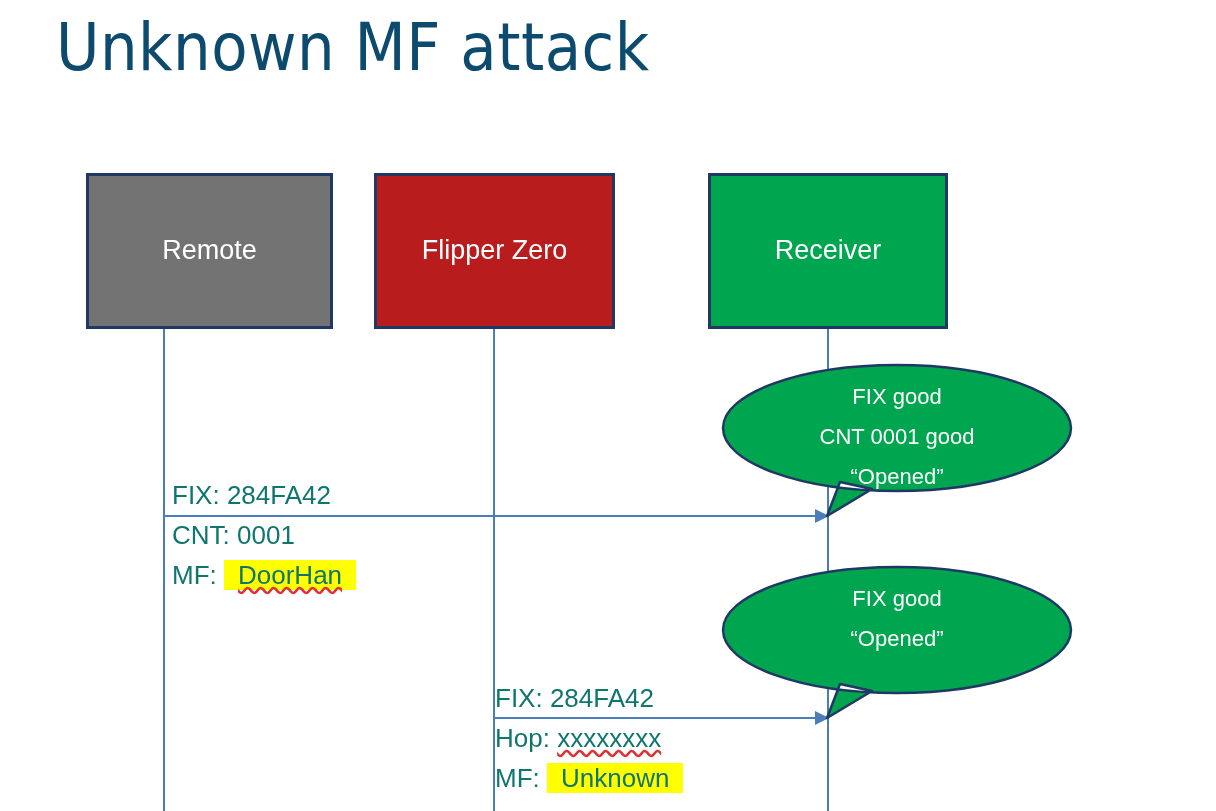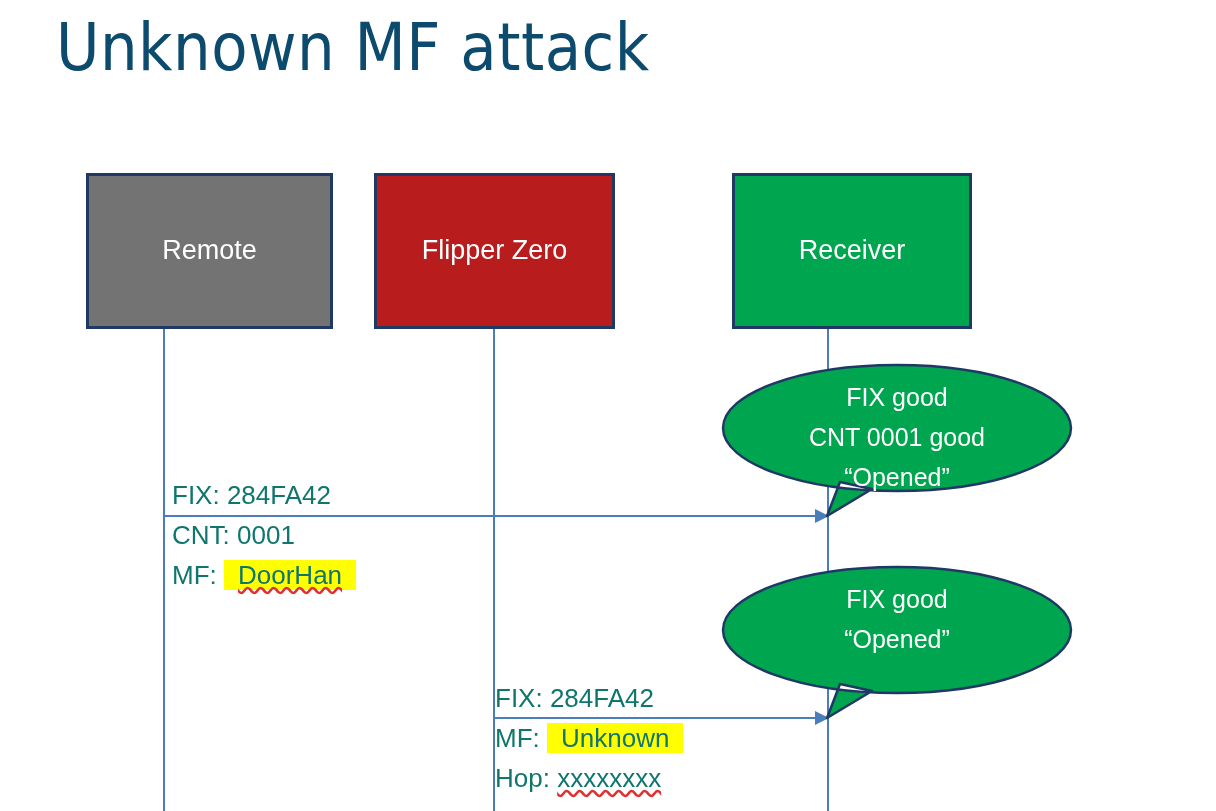--- a/index.html
+++ b/index.html
@@ -38,21 +38,21 @@
     display: flex;
     align-items: center;
     justify-content: center;
     color: #ffffff;
     font-size: 27px;
     line-height: 1.1;
     white-space: nowrap;
   }
   .actor-remote   { left: 38px;  top: 173px; width: 247px; height: 156px; background: #737373; margin-left: 48px; }
   .actor-flipper  { left: 374px; top: 173px; width: 241px; height: 156px; background: #b91c1c; }
-  .actor-receiver { left: 708px; top: 173px; width: 240px; height: 156px; background: #00A550; margin-left: 24px; }
+  .actor-receiver { left: 708px; top: 173px; width: 240px; height: 156px; background: #00A550; }
 
   
   .lifeline {
     position: absolute;
     width: 2px;
     background: #4A7EBB;
   }
   .lifeline-remote   { left: 163px; top: 329px; height: 482px; }
   .lifeline-flipper  { left: 493px; top: 329px; height: 482px; }
   .lifeline-receiver { left: 827px; top: 329px; height: 482px; }
@@ -109,21 +109,21 @@
     top: 0;
     overflow: visible;
   }
   .callout .bubble-text {
     position: absolute;
     left: 0;
     top: 13px;
     width: 350px;
     text-align: center;
     color: #ffffff;
-    font-size: 25px;
+    font-size: 22px;
     line-height: 40px;
     white-space: nowrap;
     pointer-events: none;
   }
   .callout-1 { left: 722px; top: 364px; }
   .callout-2 { left: 722px; top: 566px; }
 </style>
 </head>
 <body>
 
@@ -160,24 +160,24 @@
   <div>
     <span>MF: </span><span class="hl squiggle">DoorHan</span>
   </div>
 </div>
 
 <div class="msg-label msg-label-2">
   <div>
     <span>FIX: </span><span>284FA42</span>
   </div>
   <div>
+    <span>Hop: </span><span class="squiggle">xxxxxxxx</span>
+  </div>
+  <div>
     <span>MF: </span><span class="hl">Unknown</span>
-  </div>
-  <div>
-    <span>Hop: </span><span class="squiggle">xxxxxxxx</span>
   </div>
 </div>
 
 <div class="callout callout-1">
   <svg class="bubble-svg" width="350" height="160" viewBox="0 0 350 160">
     <path d="M 175 1
              C 271 1 349 29 349 64
              C 349 99 271 127 175 127
              C 79 127 1 99 1 64
              C 1 29 79 1 175 1 Z

